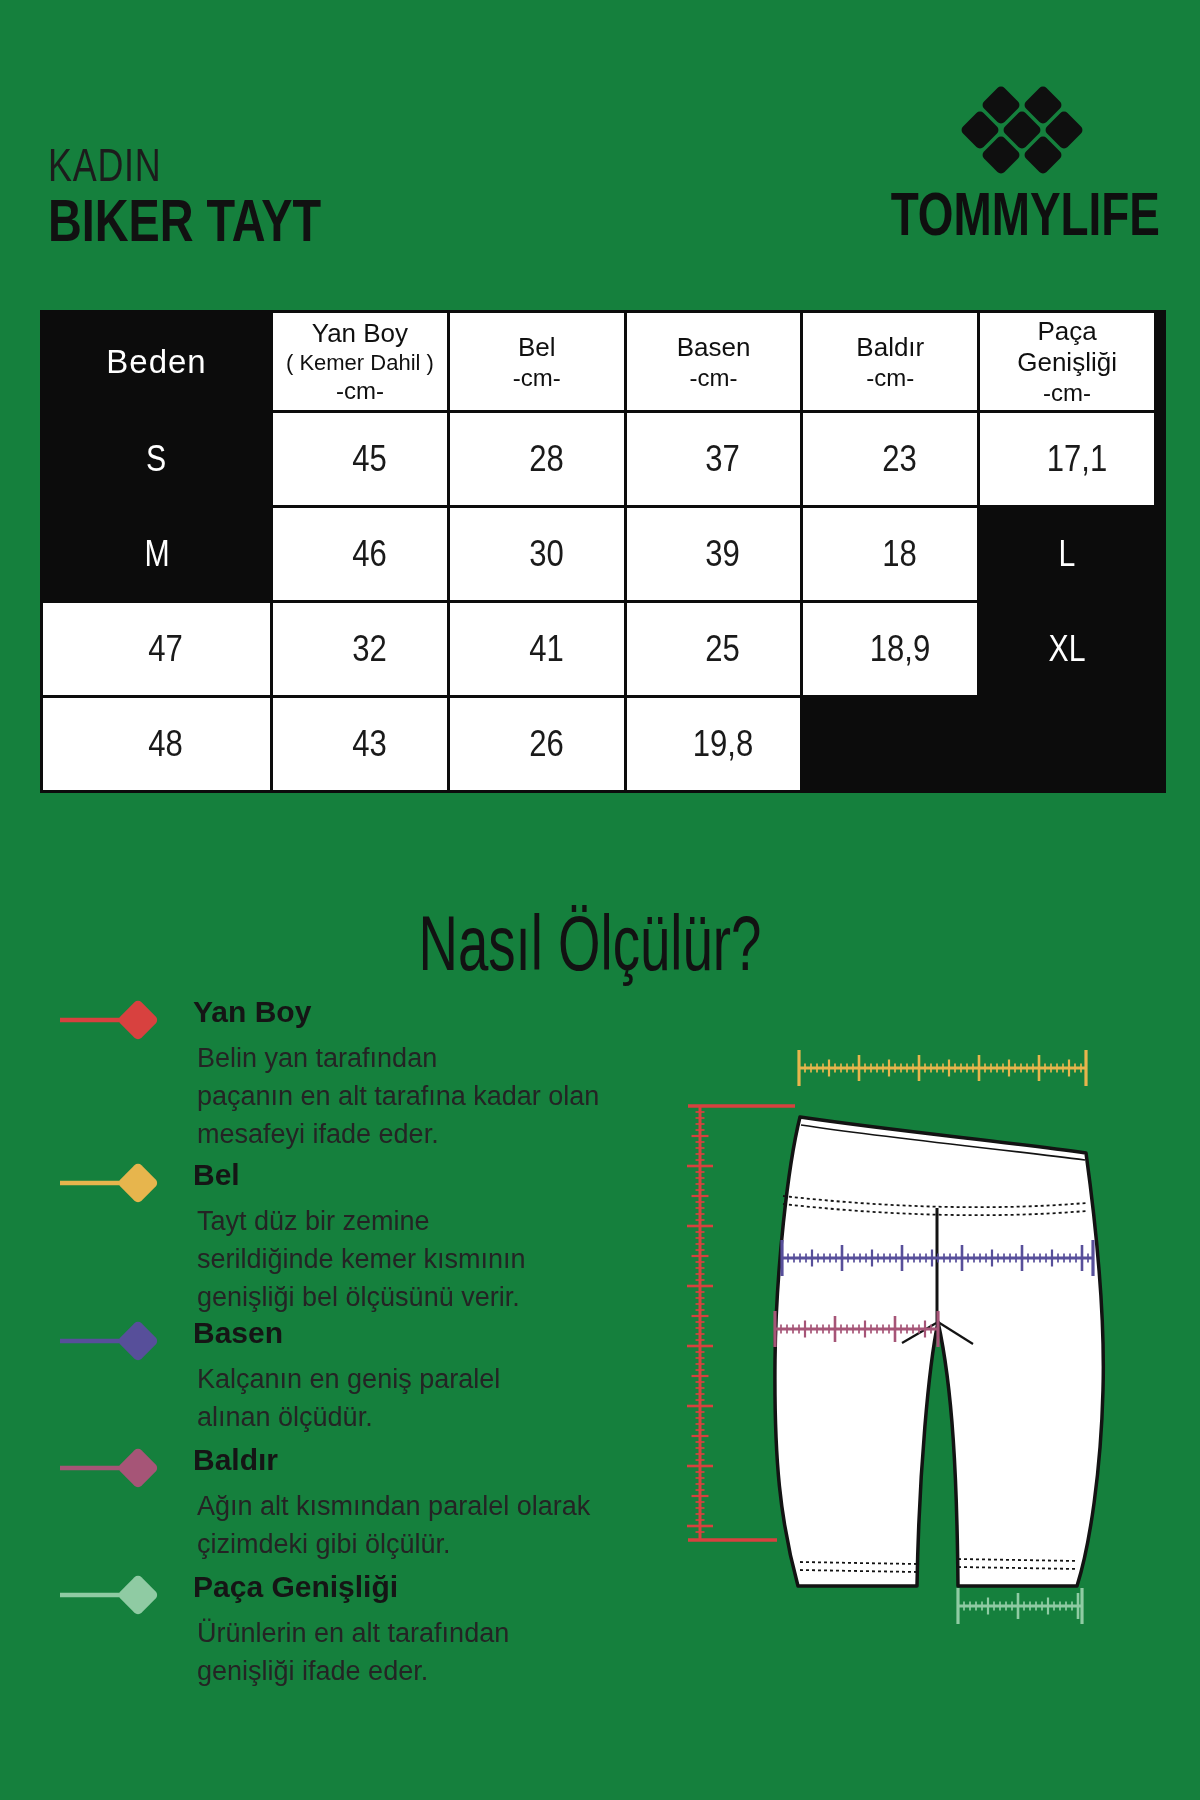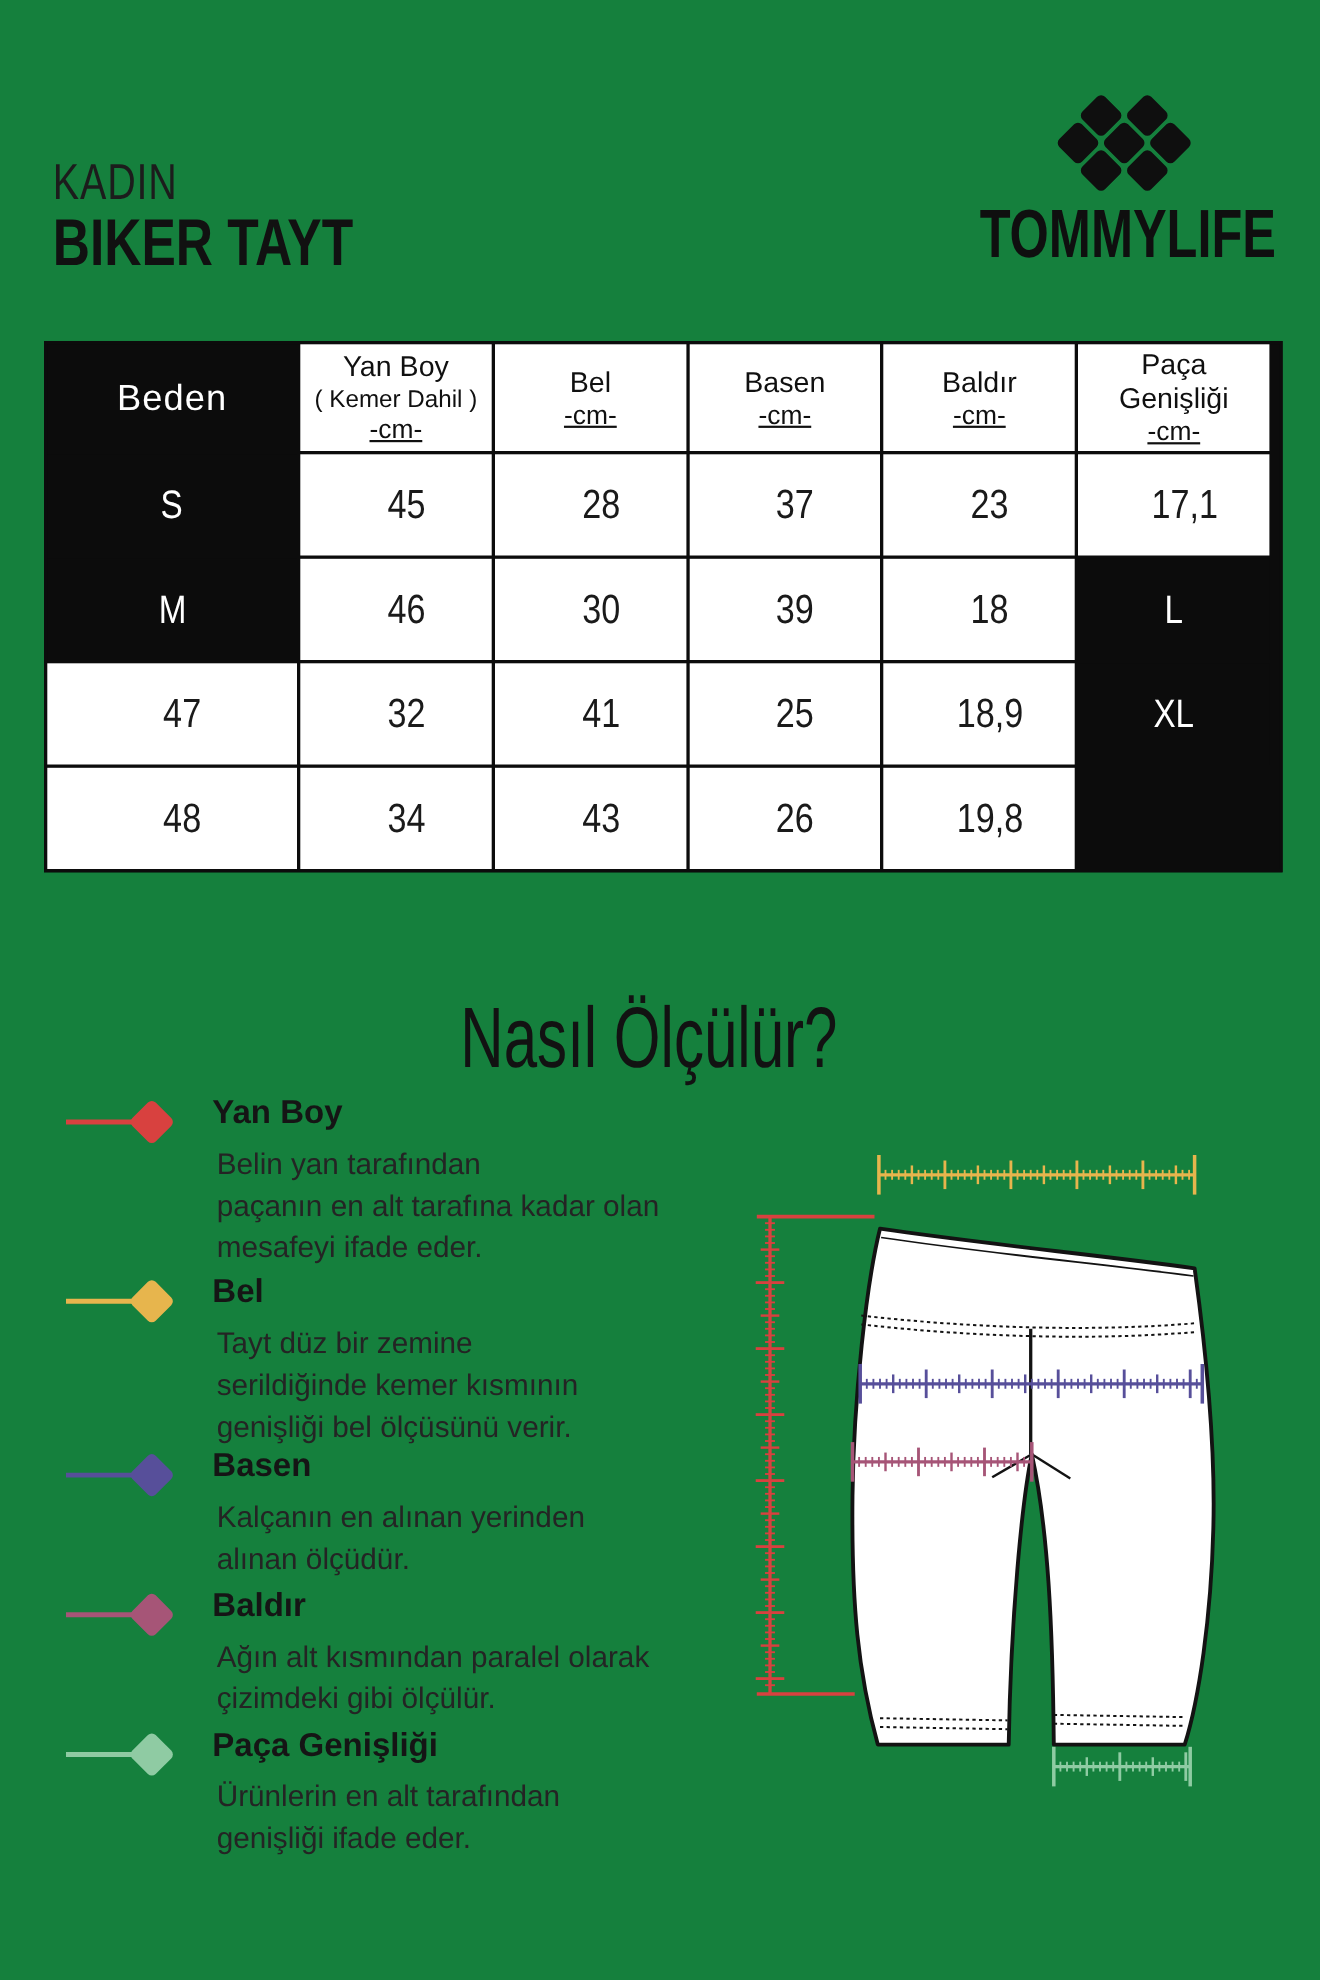--- a/index.html
+++ b/index.html
@@ -18,21 +18,21 @@
   #brand{right:40px;top:178px;font-size:62px;font-weight:800;color:#0f0f0f;}
 
   
   #size-table{left:40px;top:310px;width:1120px;background:#0c0c0c;border:3px solid #0c0c0c;
               display:grid;grid-template-columns:227px repeat(5,173.8px);
               grid-template-rows:97px repeat(4,92px);gap:3px;}
   .cell{background:#fff;display:flex;flex-direction:column;align-items:center;justify-content:center;text-align:center;}
   .cell.dark{background:#0c0c0c;color:#fff;}
   .h1{font-size:26px;font-weight:500;line-height:31px;color:#101010;}
   .h2{font-size:22px;font-weight:400;line-height:27px;color:#101010;}
-  .h3{font-size:24px;font-weight:400;line-height:29px;color:#101010;text-decoration:underline;}
+  .h3{font-size:24px;font-weight:400;line-height:29px;color:#101010;}
   .beden{font-size:33px;font-weight:400;letter-spacing:1px;}
   .size-letter{font-size:36px;font-weight:400;}
   .num{font-size:37px;font-weight:400;color:#1a1a1a;margin-left:19px;}
   .num .cnd-c, .size-letter .cnd-c{transform:scaleX(.84);}
 
   
   #how-title{left:0;top:898px;width:1180px;text-align:center;font-size:78px;font-weight:400;color:#121212;}
   #how-title .cnd-c{transform:scaleX(.70);}
   .legend-item{left:0;top:0;width:640px;height:150px;}
   .marker{position:absolute;left:58px;width:104px;height:56px;overflow:visible;}
@@ -145,23 +145,20 @@
         <div class="num"><span class="cnd-c">18,9</span></div>
       </div>
 
     <div class="cell dark">
         <div class="size-letter"><span class="cnd-c">XL</span></div>
       </div>
     <div class="cell">
         <div class="num"><span class="cnd-c">48</span></div>
       </div>
     <div class="cell">
-        <div class="num"><span class="cnd-c">34</span></div>
-      </div>
-    <div class="cell">
         <div class="num"><span class="cnd-c">43</span></div>
       </div>
     <div class="cell">
         <div class="num"><span class="cnd-c">26</span></div>
       </div>
     <div class="cell">
         <div class="num"><span class="cnd-c">19,8</span></div>
       </div>
   </div>
 
@@ -193,21 +190,21 @@
     </div>
   </div>
 
   <div class="abs legend-item" style="top:1316px">
     <svg class="marker" style="top:-6px">
       <line x1="2" y1="31" x2="62" y2="31" stroke-width="4.5" stroke="#574F9A"></line>
       <rect x="-15" y="-15" width="30" height="30" rx="5" transform="translate(80,31) rotate(45)" fill="#574F9A"></rect>
     </svg>
     <div class="l-name" style="top:0">Basen</div>
     <div class="l-desc" style="top:44px">
-      <div>Kalçanın en alınan yerinden</div>
+      <div>Kalçanın en geniş paralel</div>
       <div>alınan ölçüdür.</div>
     </div>
   </div>
 
   <div class="abs legend-item" style="top:1443px">
     <svg class="marker" style="top:-6px">
       <line x1="2" y1="31" x2="62" y2="31" stroke-width="4.5" stroke="#A65577"></line>
       <rect x="-15" y="-15" width="30" height="30" rx="5" transform="translate(80,31) rotate(45)" fill="#A65577"></rect>
     </svg>
     <div class="l-name" style="top:0">Baldır</div>

